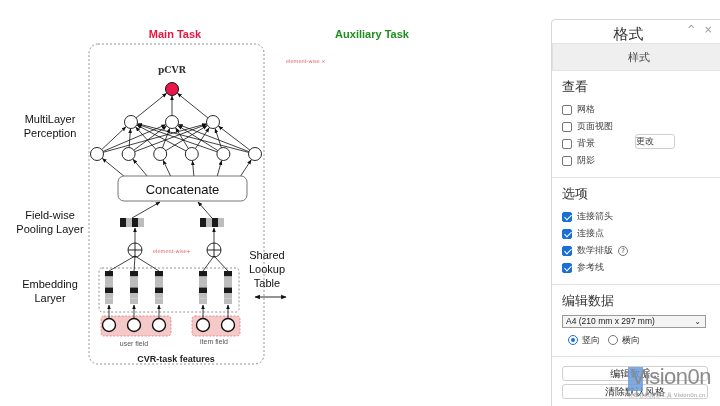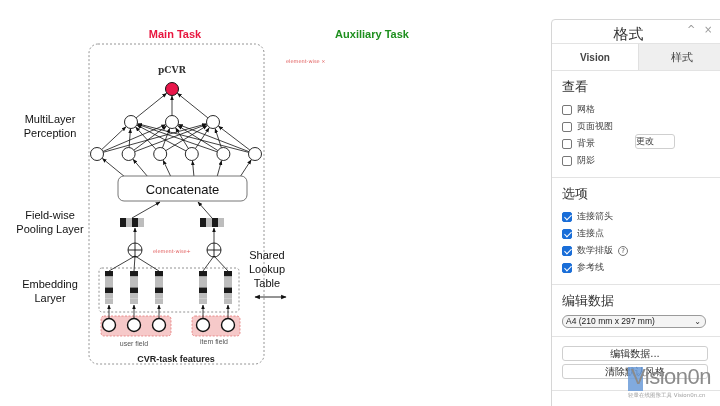--- a/index.html
+++ b/index.html
@@ -22,21 +22,21 @@
   .tab.active { background: #fff; font-weight: bold; color: #444; font-family: "Liberation Sans", sans-serif; }
   .tab.inactive { background: #efefef; border-left: 1px solid #e0e0e0; font-size: 11px; color: #444; }
   .section { padding: 7px 10px 8px 10px; border-bottom: 1px solid #e3e3e3; }
   .section-title { font-size: 13px; color: #333; margin-bottom: 5px; }
   .row { display: flex; align-items: center; height: 17px; font-size: 9px; color: #444; position: relative; }
   .cb { width: 10px; height: 10px; border: 1px solid #777; border-radius: 2px; margin-right: 5px; background: #fff; position: relative; flex: none; }
   .cb.checked { background: #1a6ed8; border-color: #1a6ed8; }
   .cb.checked::after { content: ""; position: absolute; left: 2.5px; top: 0px; width: 3px; height: 6px; border: solid #fff; border-width: 0 1.5px 1.5px 0; transform: rotate(45deg); }
   .btn-change { position: absolute; left: 73px; top: -1px; width: 40px; height: 15px; border: 1px solid #cfcfcf; border-radius: 3px; background: #fff; font-size: 9px; text-align: left; line-height: 13px; cursor: pointer; }
   .help { display: inline-block; width: 10px; height: 10px; border: 1px solid #777; border-radius: 50%; font-size: 7px; text-align: center; line-height: 8px; margin-left: 5px; color: #555; }
-  .select { width: 144px; height: 13px; border: 1px solid #9a9a9a; border-radius: 6px; background: #f4f4f4; font-size: 8.5px; line-height: 11px; padding-left: 3px; position: relative; font-family: "Liberation Sans", sans-serif; color: #222; margin-top: 1px; cursor: pointer; }
+  .select { width: 144px; height: 13px; border: 1px solid #9a9a9a; border-radius: 0; background: #f4f4f4; font-size: 8.5px; line-height: 11px; padding-left: 3px; position: relative; font-family: "Liberation Sans", sans-serif; color: #222; margin-top: 1px; cursor: pointer; }
   .select .chev { position: absolute; right: 4px; top: 0; font-size: 8px; color: #333; }
   .radio-row { display: flex; align-items: center; height: 16px; font-size: 9px; padding-left: 6px; margin-top: 4px; }
   .radio { width: 10px; height: 10px; border: 1px solid #777; border-radius: 50%; margin-right: 4px; position: relative; background:#fff; cursor: pointer; }
   .radio.on { border-color: #1a6ed8; }
   .radio.on::after { content: ""; position: absolute; left: 2px; top: 2px; width: 4px; height: 4px; background: #1a6ed8; border-radius: 50%; }
   .wide-btn { width: 146px; height: 15px; border: 1px solid #cfcfcf; border-radius: 3px; background: #fff; font-size: 10px; text-align: center; line-height: 13px; margin-bottom: 3px; cursor: pointer; color: #333; }
 
   
   #watermark { position: absolute; left: 628px; top: 367px; width: 92px; height: 28px; pointer-events: none; }
   #wm-block { position: absolute; left: 0; top: 0; width: 15px; height: 24px; background: #6b9bd8; opacity: 0.85; }
@@ -201,21 +201,20 @@
   <line x1="255" y1="297" x2="286" y2="297" stroke="#111" stroke-width="0.9" marker-start="url(#arr)" marker-end="url(#arr)"></line>
 </svg>
 
 <div id="panel">
   <div class="panel-header">
     <div class="panel-title">格式</div>
     <span class="panel-ctrl" style="left:135px;">^</span>
     <span class="panel-ctrl" style="left:152px;">×</span>
   </div>
   <div class="tabs">
-    <div class="tab active">Vision</div>
     <div class="tab inactive">样式</div>
   </div>
 
   <div class="section">
     <div class="section-title">查看</div>
     <div class="row">
       <span class="cb"></span>
       <span>网格</span>
     </div>
     <div class="row">
@@ -253,20 +252,26 @@
       <span>参考线</span>
     </div>
   </div>
 
   <div class="section">
     <div class="section-title">编辑数据</div>
     <div class="select">
       <span>A4 (210 mm x 297 mm)</span>
       <span class="chev">⌄</span>
     </div>
+    <div class="radio-row">
+      <span class="radio on"></span>
+      <span style="margin-right:8px;">竖向</span>
+      <span class="radio"></span>
+      <span>横向</span>
+    </div>
   </div>
 
   <div class="section" style="padding-top:9px;">
     <div class="wide-btn">编辑数据...</div>
     <div class="wide-btn">清除默认风格</div>
   </div>
 </div>
 
 <div id="watermark">
   <div id="wm-block"></div>

